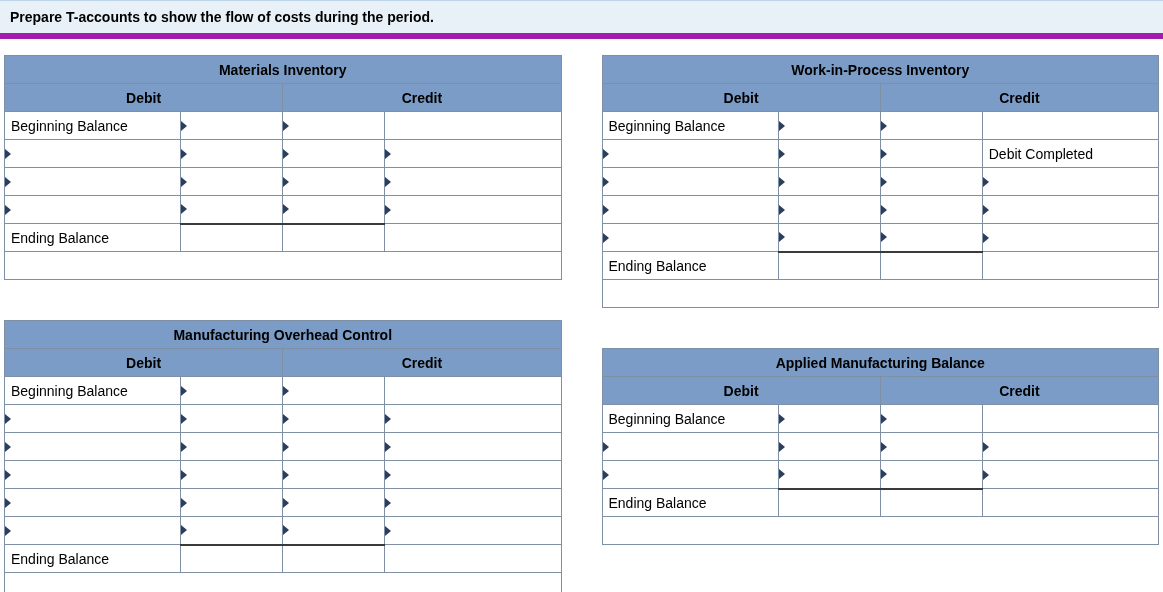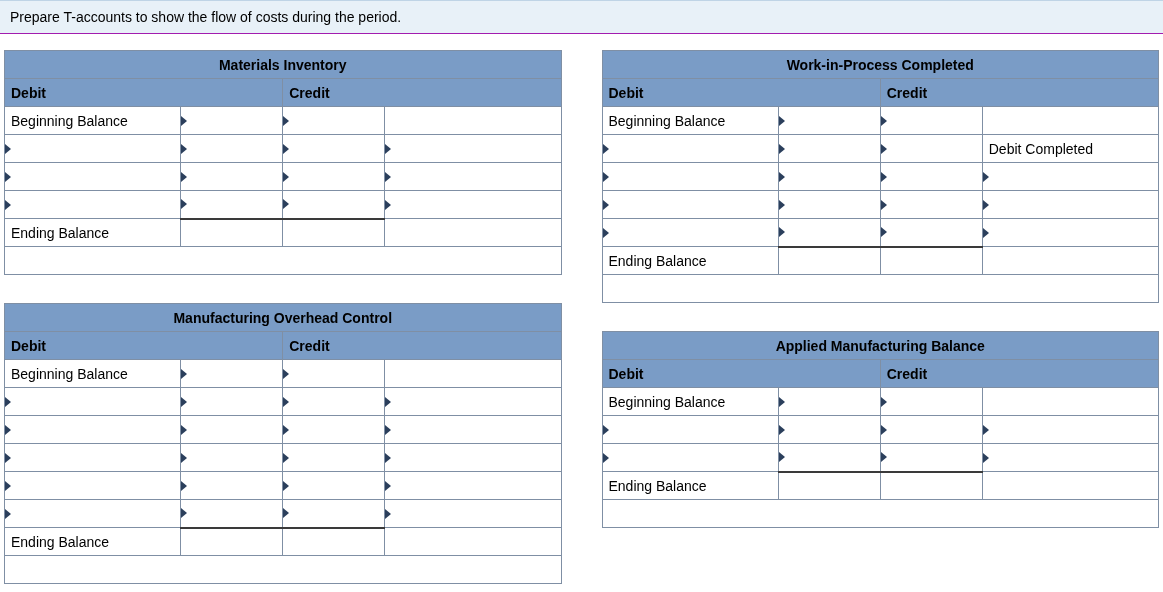--- a/index.html
+++ b/index.html
@@ -10,33 +10,34 @@
   body {
     font-family: Arial, sans-serif;
     font-size: 14px;
     background: #ffffff;
     color: #000000;
   }
   .prompt-bar {
     background: #e8f1f8;
     padding: 8px 10px;
     border-top: 1px solid #bfd4e6;
-    border-bottom: 1px solid #a21caf;
+    border-bottom: 6px solid #a21caf;
     margin-bottom: 16px;
+    font-weight: bold;
   }
   .tables-container {
     display: flex;
     gap: 40px;
     padding: 0 4px;
   }
   .col {
     flex: 1;
   }
   .t-account {
-    margin-bottom: 28px;
+    margin-bottom: 40px;
   }
   table {
     border-collapse: collapse;
     width: 100%;
     table-layout: fixed;
   }
   td, th {
     border: 1px solid #7f8fa4;
     height: 28px;
     padding: 3px 6px;
@@ -46,20 +47,21 @@
     vertical-align: middle;
     position: relative;
   }
   .title-row td {
     background: #7a9cc6;
     text-align: center;
     font-weight: bold;
   }
   .dc-row td {
     background: #7a9cc6;
+    text-align: center;
     font-weight: bold;
   }
   .white td {
     background: #ffffff;
   }
   .label-cell {
     width: 38%;
   }
   .amt-cell {
     width: 22%;
@@ -215,21 +217,21 @@
     <div class="t-account">
       <table>
         <colgroup>
             <col class="label-cell">
             <col class="amt-cell">
             <col class="amt-cell">
             <col class="label-cell">
           </colgroup>
         <tbody>
             <tr class="title-row">
-              <td colspan="4">Work-in-Process Completed</td>
+              <td colspan="4">Work-in-Process Inventory</td>
             </tr>
         <tr class="dc-row">
           <td colspan="2">Debit</td>
           <td colspan="2">Credit</td>
         </tr>
         <tr class="white">
           <td>Beginning Balance</td>
           <td class="dd"></td>
           <td class="dd"></td>
           <td></td>

